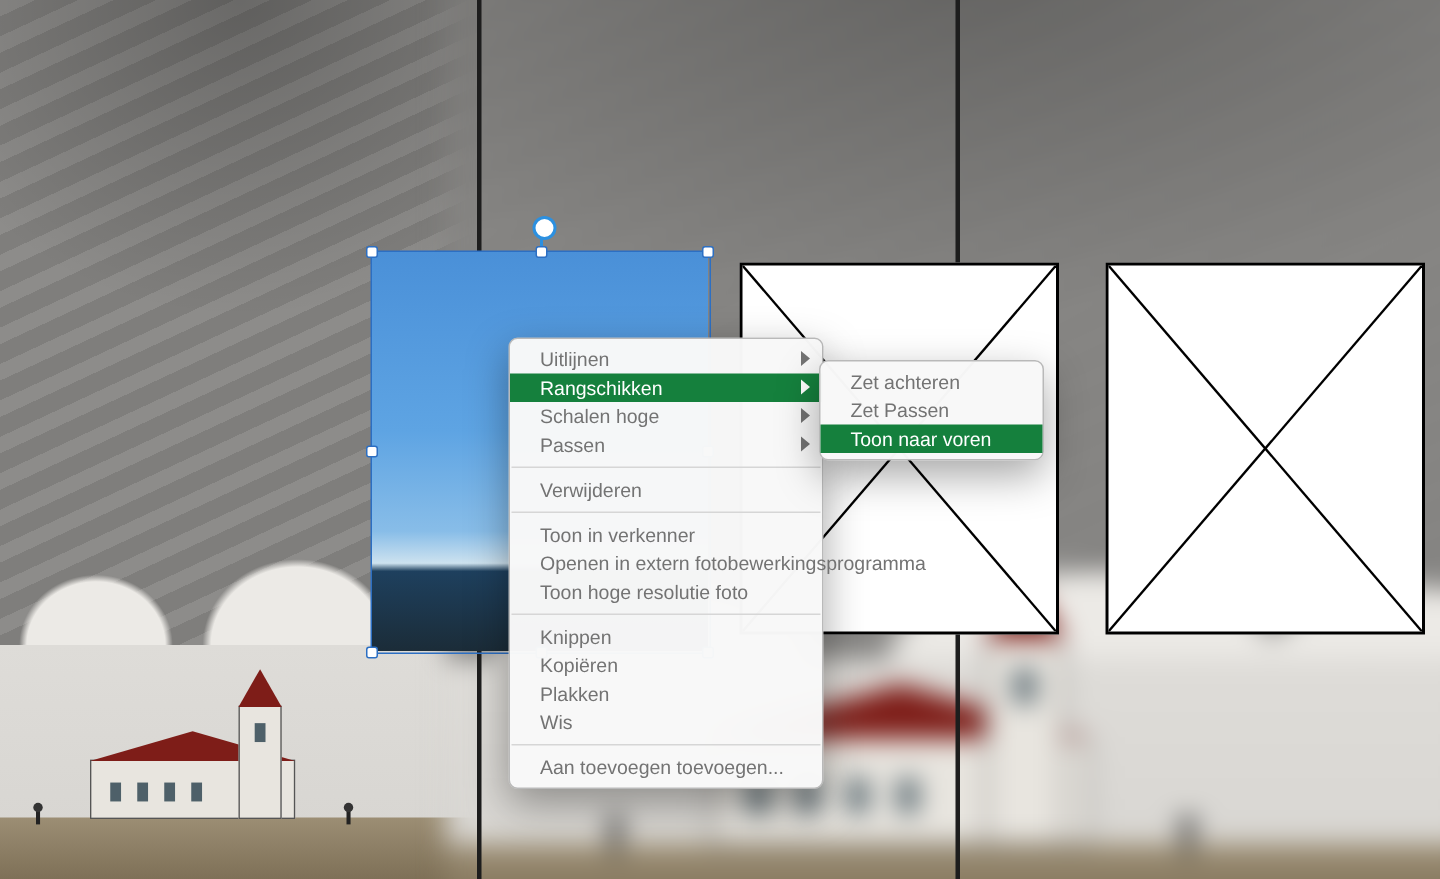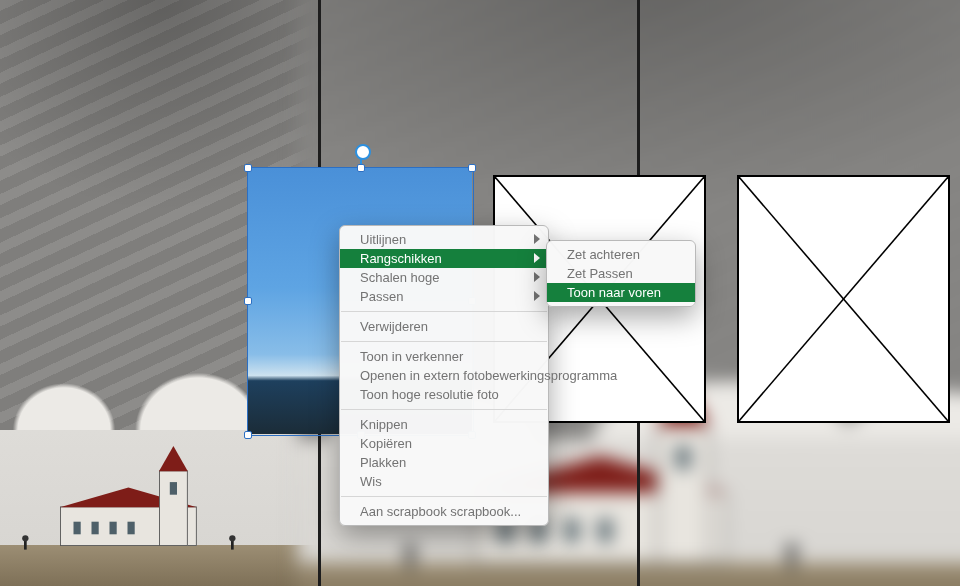--- a/index.html
+++ b/index.html
@@ -351,21 +351,21 @@
     <div class="menu-item">
       <span>Plakken</span>
     </div>
     <div class="menu-item">
       <span>Wis</span>
     </div>
 
     <div class="menu-sep"></div>
 
     <div class="menu-item">
-      <span>Aan scrapbook scrapbook...</span>
+      <span>Aan toevoegen toevoegen...</span>
     </div>
   </div>
 
   <div class="sub-menu">
     <div class="menu-item">
       <span>Zet achteren</span>
     </div>
     <div class="menu-item">
       <span>Zet Passen</span>
     </div>

